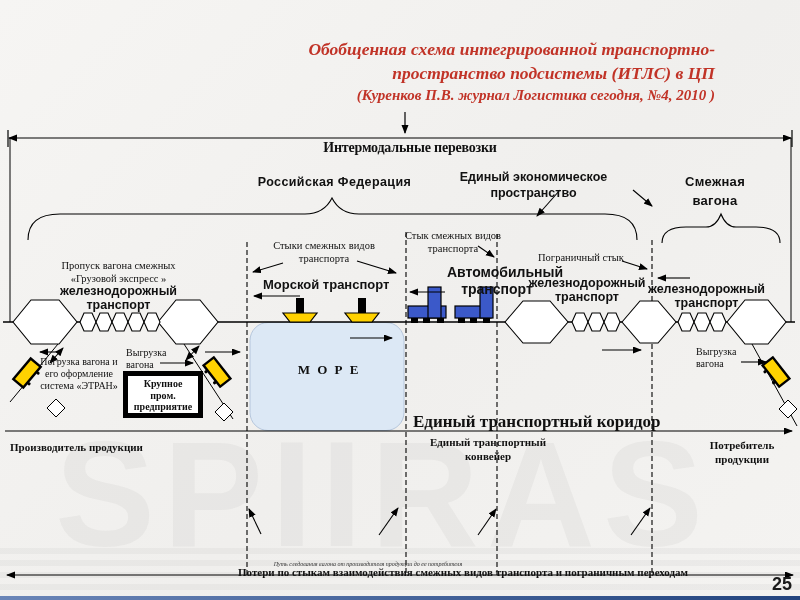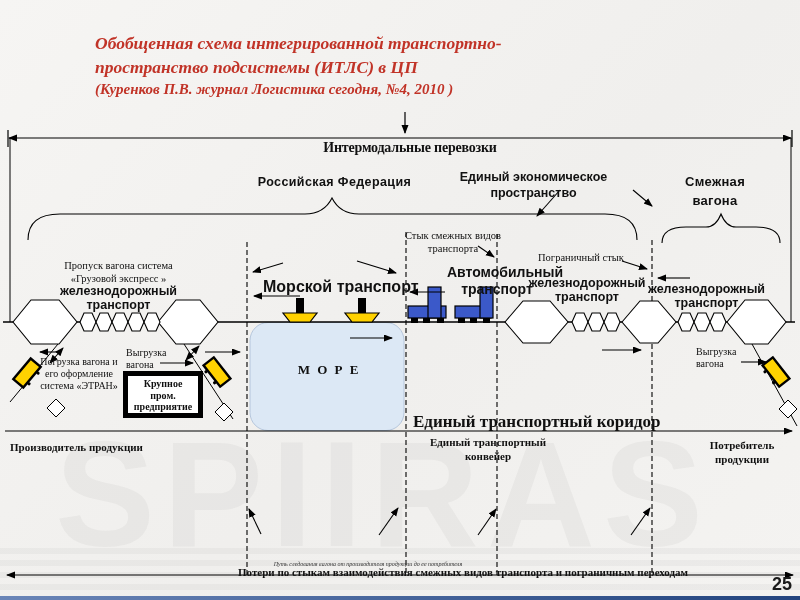--- a/index.html
+++ b/index.html
@@ -16,21 +16,21 @@
   }
   .footer-stripes{
     position:absolute; left:0; top:548px; width:800px; height:48px; z-index:0;
     background:repeating-linear-gradient(180deg, rgba(0,0,0,0.035) 0 6px, rgba(0,0,0,0) 6px 12px);
   }
   .footer-bar{
     position:absolute; left:0; top:596px; width:800px; height:4px; z-index:3;
     background:linear-gradient(90deg,#6b86b8,#24457f);
   }
   .title{
-    position:absolute; left:95px; top:32px; width:620px; text-align:left; z-index:2;
+    position:absolute; left:95px; top:38px; width:620px; text-align:right; z-index:2;
     color:#c13327; font-style:italic; font-weight:bold;
   }
   .title .l1,.title .l2{font-size:17.5px; line-height:1.35;}
   .title .l3{font-size:15px; line-height:1.4;}
   svg.canvas{position:absolute; left:0; top:0; z-index:1;}
   .lbl{position:absolute; z-index:2; line-height:1.25;}
   .c{text-align:center;} .r{text-align:right;}
   .serif-sm{font-size:10.5px;}
   .serif-xs{font-size:10px; line-height:1.2;}
   .sans-bi{font-family:"Liberation Sans",sans-serif; font-weight:bold; }
@@ -39,21 +39,21 @@
   .nowrap{white-space:nowrap;}
   .lbl-intermodal{left:300px; top:139px; width:220px; font-size:14px; font-weight:bold; letter-spacing:-0.2px;}
   .lbl-rf{left:252px; top:175px; width:165px; font-size:12.5px; letter-spacing:0.4px;}
   .lbl-ees{left:416px; top:170px; width:235px; font-size:12.5px;}
   .lbl-adj{left:679px; top:173px; width:72px; font-size:13px; line-height:1.45; letter-spacing:0.3px;}
   .lbl-j1{left:268px; top:239px; width:112px;}
   .lbl-j2{left:404px; top:229px; width:98px;}
   .lbl-border{left:538px; top:251px; width:92px;}
   .lbl-wagonpass{left:56px; top:259px; width:125px;}
   .lbl-rail1{left:56px; top:284px; width:125px; font-size:12.5px; line-height:1.15;}
-  .lbl-seatrans{left:263px; top:277px; width:125px; font-size:16px;}
+  .lbl-seatrans{left:263px; top:277px; width:125px; font-size:13px;}
   .lbl-auto{left:412px; top:264px; width:100px; font-size:14px; line-height:1.2;margin-left:35px;}
   .lbl-rail2{left:518px; top:276px; width:138px; font-size:12.5px; line-height:1.15;}
   .lbl-rail3{left:644px; top:282px; width:125px; font-size:12.5px; line-height:1.15;}
   .lbl-sea{left:296px; top:362px; width:66px; font-size:13px; font-weight:bold; letter-spacing:2px;}
   .lbl-loading{left:40px; top:356px; width:78px;}
   .lbl-unload1{left:126px; top:347px; width:48px;}
   .lbl-unload2{left:696px; top:346px; width:48px;}
   .enterprise{
     position:absolute; left:123px; top:371px; width:70px; height:37px; z-index:2;
     border:5px solid #000; background:#fff; text-align:center;
@@ -211,23 +211,24 @@
       <line x1="379" y1="535" x2="398" y2="508" marker-end="url(#ah)"></line>
       <line x1="478" y1="535" x2="496" y2="509" marker-end="url(#ah)"></line>
       <line x1="631" y1="535" x2="650" y2="508" marker-end="url(#ah)"></line>
     </g>
   </svg>
 
   <div class="lbl c lbl-intermodal">Интермодальные перевозки</div>
   <div class="lbl c sans-bi lbl-rf">Российская Федерация</div>
   <div class="lbl c sans-b lbl-ees">Единый экономическое пространство</div>
   <div class="lbl c sans-bi lbl-adj">Смежная вагона</div>
+  <div class="lbl c serif-sm lbl-j1">Стыки смежных видов транспорта</div>
   <div class="lbl c serif-sm lbl-j2">Стык смежных видов транспорта</div>
   <div class="lbl serif-sm nowrap lbl-border">Пограничный стык</div>
-  <div class="lbl c serif-sm lbl-wagonpass">Пропуск вагона система «Грузовой экспресс »</div>
+  <div class="lbl c serif-sm lbl-wagonpass">Пропуск вагона смежных «Грузовой экспресс »</div>
   <div class="lbl c sans-bi lbl-rail1">железнодорожный транспорт</div>
   <div class="lbl c sans-bi nowrap lbl-seatrans">Морской  транспорт</div>
   <div class="lbl c sans-bi lbl-auto">Автомобильный транспорт</div>
   <div class="lbl c sans-bi lbl-rail2">железнодорожный транспорт</div>
   <div class="lbl c sans-bi lbl-rail3">железнодорожный транспорт</div>
   <div class="lbl c nowrap lbl-sea">М О Р Е</div>
   <div class="lbl c serif-xs lbl-loading">Погрузка вагона и его оформление система «ЭТРАН»</div>
   <div class="lbl serif-xs lbl-unload1">Выгрузка вагона</div>
   <div class="lbl serif-xs lbl-unload2">Выгрузка вагона</div>
 

